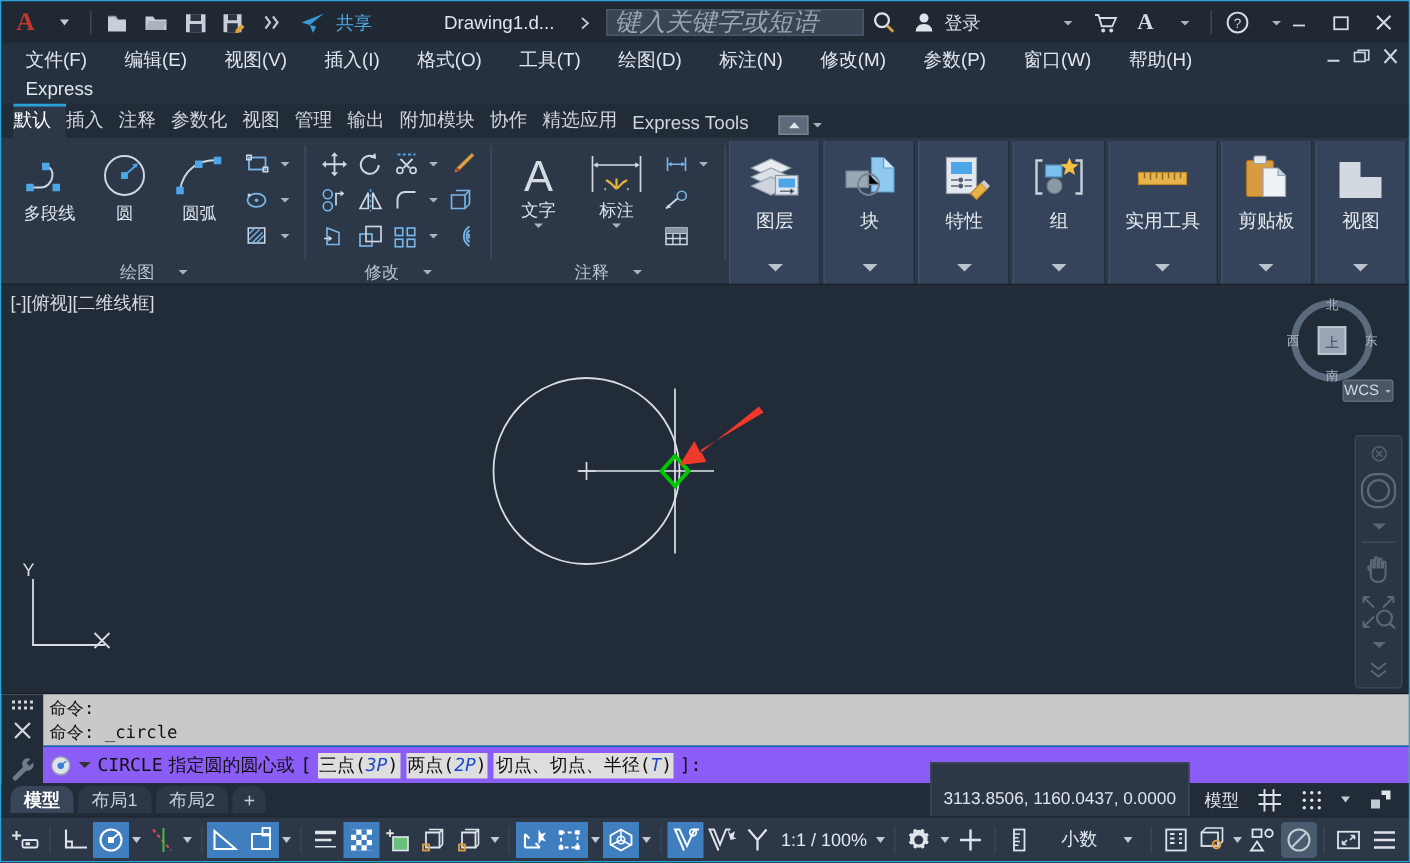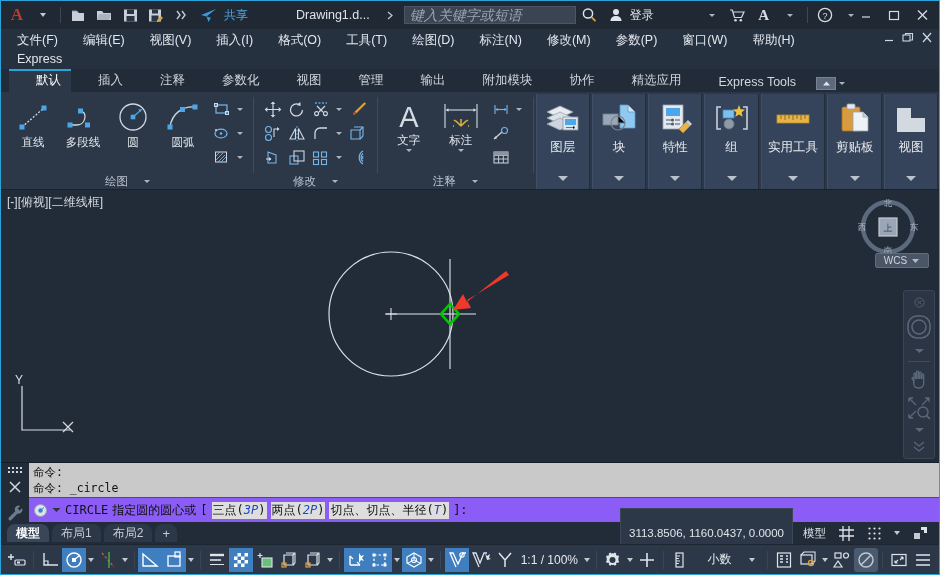--- a/index.html
+++ b/index.html
@@ -20,39 +20,39 @@
              color: #d6dbe2; cursor: default; }
   .logo-A { color: #c0392b; font-weight: bold; font-size: 17px; font-family: "Liberation Serif", serif; }
   .caret { width: 0; height: 0; border-left: 3.5px solid transparent; border-right: 3.5px solid transparent;
            border-top: 4px solid #c3cad3; display: inline-block; }
   .caret-sm { width: 0; height: 0; border-left: 3px solid transparent; border-right: 3px solid transparent;
               border-top: 3.5px solid #aab3bf; display: inline-block; }
   .tb-sep { width: 1px; height: 16px; background: #3c4858; margin: 0 3px; }
   .share-lbl { color: #4fa8e0; font-size: 12px; margin-left: 2px; }
   .doc-title { color: #dfe4ea; font-size: 12.5px; margin: 0 6px 0 46px; white-space: nowrap; }
   .searchbox { width: 172px; height: 18px; background: #3a4452; border: 1px solid #4a5668;
-               color: #9aa4b2; font-size: 14px; font-style: italic; padding: 0 5px; line-height: 16px;
+               color: #9aa4b2; font-size: 17px; font-style: italic; padding: 0 5px; line-height: 16px;
                white-space: nowrap; overflow: hidden; }
   .signin { color: #dfe4ea; font-size: 12px; }
   .win-btns { position: absolute; right: 4px; top: 0; height: 28px; display: flex; align-items: center; gap: 2px; }
   .win-btn { width: 26px; height: 22px; display: flex; align-items: center; justify-content: center;
              color: #d6dbe2; font-size: 13px; }
 
   
   .menubar { background: #263140; padding: 2px 6px 0 14px; flex: none; position: relative; height: 40px; }
   .menu-row { display: flex; gap: 21px; }
   .menu-item { color: #e2e7ed; font-size: 12.5px; padding: 1px 2px; white-space: nowrap; }
   .menu-row2 { padding-top: 1px; }
   .mdi-btns { position: absolute; right: 6px; top: 3px; display: flex; gap: 7px; align-items: center; }
   .mdi-btn { color: #cfd6df; font-size: 12px; line-height: 12px; }
 
   
   .ribbon-tabs { background: #222b38; display: flex; align-items: flex-end; height: 23px;
                  padding-left: 8px; flex: none; gap: 0; }
-  .rtab { font-size: 12.5px; color: #cfd6df; padding: 3px 10px 3px 27px; white-space: nowrap; }
+  .rtab { font-size: 12.5px; color: #cfd6df; padding: 3px 10px 3px 0; white-space: nowrap; }
   .rtab.active { background: #2c3848; color: #ffffff; border-top: 2px solid #2aa3d8; padding-top: 1px; }
   .tab-extra { margin-left: 10px; display: flex; align-items: center; gap: 3px; padding-bottom: 2px; }
   .tab-extra-box { width: 20px; height: 13px; background: #5d6a7c; border: 1px solid #77838f;
                    display: flex; align-items: center; justify-content: center; }
 
   
   .ribbon { background: #2c3848; height: 98px; display: flex; align-items: stretch;
             padding: 2px 0 0 2px; flex: none; border-bottom: 1px solid #1b222c; }
   .panel { display: flex; flex-direction: column; position: relative; padding: 0 2px; }
   .panel-body { flex: 1; display: flex; align-items: flex-start; padding: 4px 4px 0 4px; gap: 2px; }
@@ -72,21 +72,21 @@
               align-items: center; border-left: 1px solid #3f4f66; border-right: 1px solid #232d3b; }
   .bigpanel .big-icon { margin-top: 7px; height: 36px; display: flex; align-items: center; }
   .bigpanel .big-lbl { font-size: 12.5px; color: #e6eaef; margin-top: 2px; }
   .bigpanel .big-caret { margin-top: auto; margin-bottom: 7px; }
 
   
   .canvas { flex: 1; background: #222b38; position: relative; overflow: hidden; }
   .vp-label { position: absolute; left: 6px; top: 4px; color: #d7dce3; font-size: 12px; }
   .ucs { position: absolute; left: 14px; bottom: 18px; }
   .viewcube { position: absolute; right: 20px; top: 6px; }
-  .wcs-bar { position: absolute; right: 10px; top: 63px; width: 54px; height: 15px;
+  .wcs-bar { position: absolute; right: 10px; top: 63px; width: 34px; height: 15px;
              background: #4a5566; border: 1px solid #606c7e; border-radius: 2px;
              color: #cfd6df; font-size: 10px; display: flex; align-items: center;
              justify-content: center; gap: 4px; }
   .navbar-v { position: absolute; right: 4px; top: 100px; width: 32px; background: #2b3544;
               border: 1px solid #3a4658; border-radius: 3px; display: flex; flex-direction: column;
               align-items: center; padding: 4px 0 4px 0; gap: 2px; }
   .nav-btn { width: 28px; height: 24px; display: flex; align-items: center; justify-content: center; }
   .nav-sep { width: 22px; height: 1px; background: #3f4b5e; margin: 2px 0; }
 
   
@@ -303,28 +303,20 @@
           </svg>
       </div>
       <span class="caret-sm"></span>
     </div>
   </div>
 
   <div class="ribbon">
 
     <div class="panel">
       <div class="panel-body">
-        <div class="btn-lg">
-          <svg width="38" height="34" viewBox="0 0 38 34">
-              <path d="M8 27L30 8" stroke="#cfd8e2" stroke-width="1.3" stroke-dasharray="2 1.6"></path>
-              <rect x="5.5" y="24.5" width="5" height="5" fill="#4da6e8"></rect>
-              <rect x="27.5" y="5.5" width="5" height="5" fill="#4da6e8"></rect>
-            </svg>
-          <span class="lbl">直线</span>
-        </div>
         <div class="btn-lg">
           <svg width="38" height="34" viewBox="0 0 38 34">
               <path d="M6 25h7c9 0 11-14 3-14" stroke="#cfd8e2" stroke-width="1.3" fill="none"></path>
               <rect x="3.5" y="22.5" width="5" height="5" fill="#4da6e8"></rect>
               <rect x="21" y="22.5" width="5" height="5" fill="#4da6e8"></rect>
               <rect x="14" y="8.5" width="5" height="5" fill="#4da6e8"></rect>
             </svg>
           <span class="lbl">多段线</span>
         </div>
         <div class="btn-lg">

